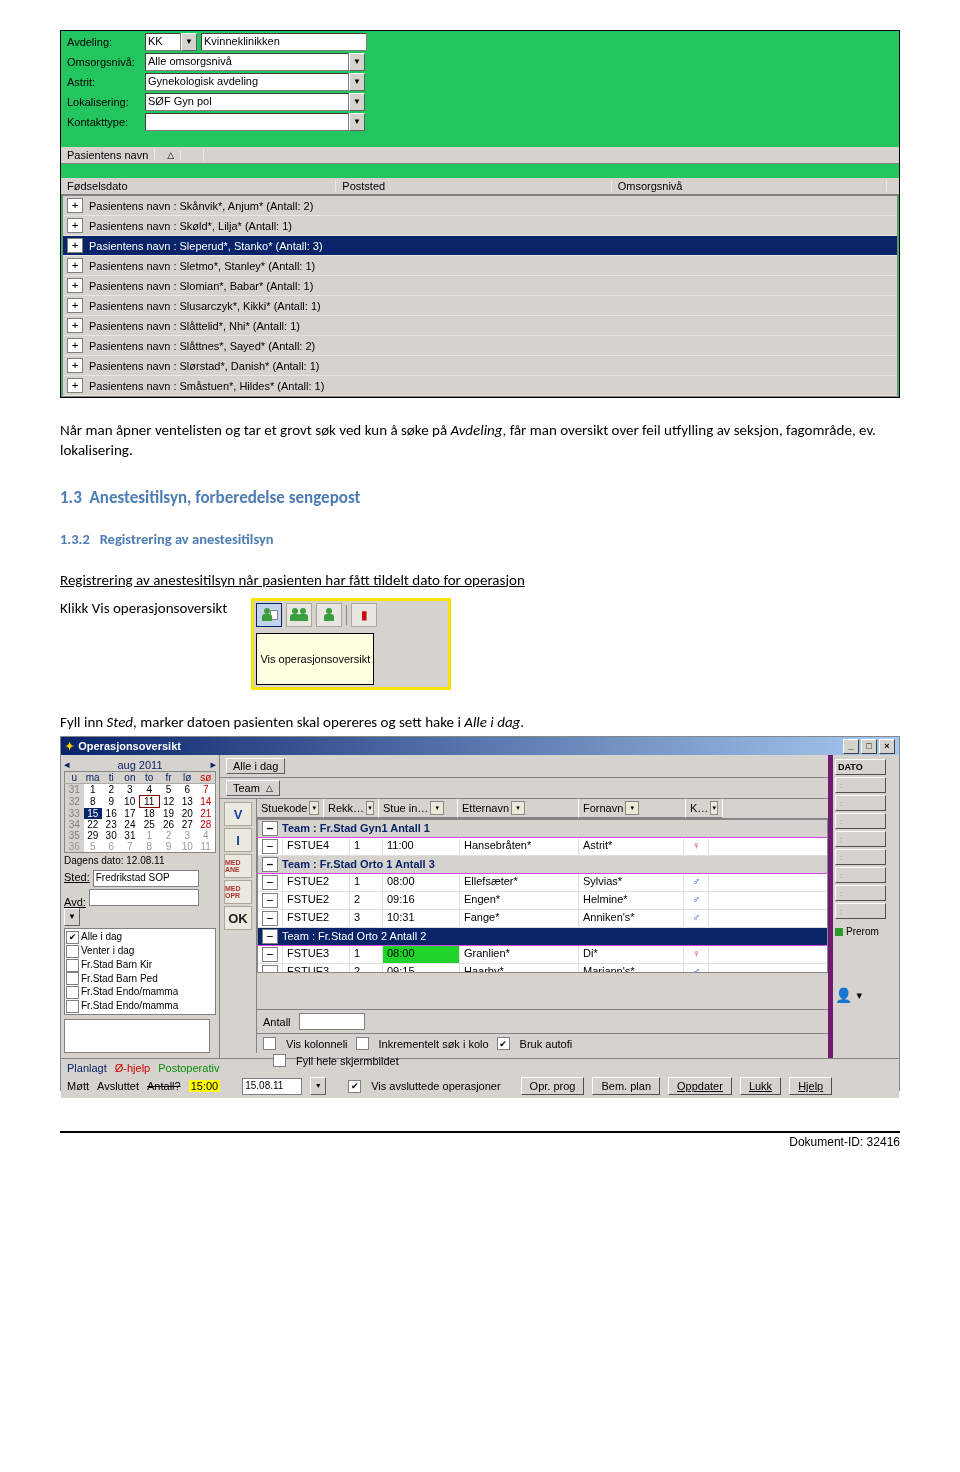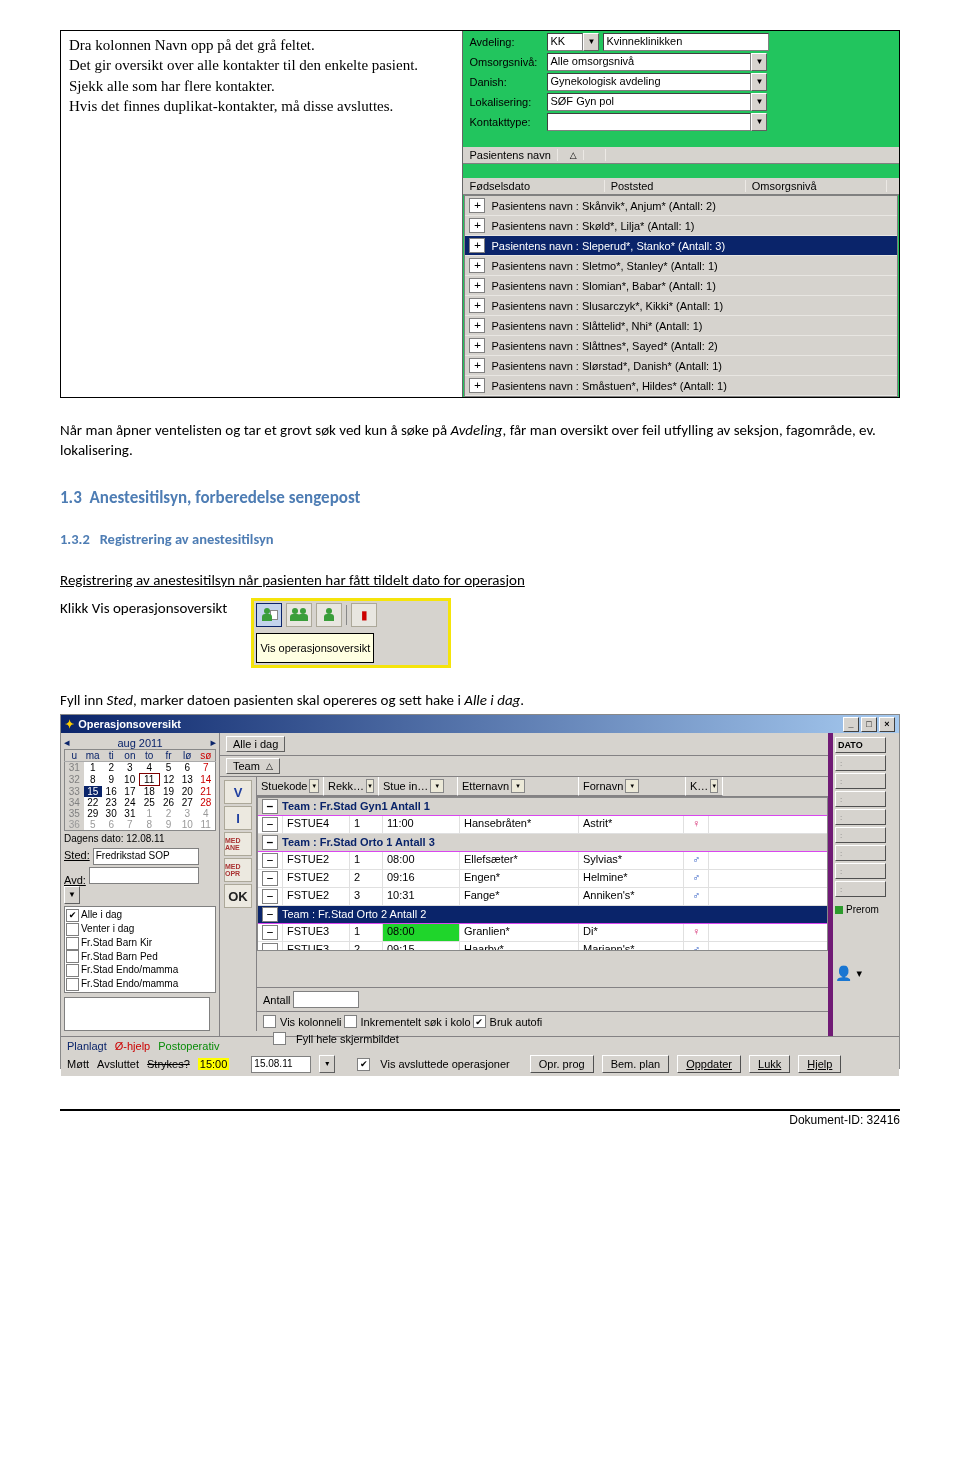--- a/index.html
+++ b/index.html
@@ -199,21 +199,21 @@
     height: 7px;
     border-radius: 3px 3px 0 0;
     position: absolute;
     left: 1px;
     top: 6px;
   }
   .doll.g .head, .doll.g .body { background: #3a9e3a; }
   .tooltip-label {
     background: #ffffe1;
     border: 1px solid #000;
-    padding: 8px 3px;
+    padding: 19px 3px;
     display: inline-block;
     margin-top: 2px;
   }
   
   .opov {
     font-family: Tahoma, Arial, sans-serif;
     font-size: 11px;
     color: #000;
     border: 1px solid #888;
     background: #d6d3ce;
@@ -435,21 +435,21 @@
   .main-split {
     display: flex;
   }
   .main-area { flex: 1; }
   .op-foot {
     border-top: 1px solid #848284;
     padding: 3px 6px;
     background: #d6d3ce;
     display: flex;
     align-items: center;
-    gap: 2px;
+    gap: 8px;
     font-size: 11px;
   }
   .bottombar {
     display: flex;
     align-items: center;
     padding: 3px 6px;
     border-top: 1px solid #848284;
     gap: 8px;
     font-size: 11px;
     background: #d6d3ce;
@@ -491,35 +491,34 @@
   }
   .chevron { font-family: Tahoma; }
   .dotsep { color: #808080; font-size: 8px; padding: 0 2px; }
 </style>
 </head>
 <body>
 
 <div class="page">
 
   <div class="outer-row">
-    <div class="left" id="leftText">Dra kolonnen Navn opp på det grå feltet.<br>Det gir oversikt over alle kontakter til den enkelte pasient. Sjekk alle som har flere kontakter.<br>Hvis det finnes duplikat-kontakter, må disse avsluttes.</div>
     <div class="right">
       <div class="formrow">
         <label>Avdeling:</label>
         <span class="inp" style="width:30px">KK</span>
         <span class="ddbtn">▼</span>
         <span class="inp" style="width:160px;margin-left:4px">Kvinneklinikken</span>
       </div>
       <div class="formrow">
         <label>Omsorgsnivå:</label>
         <span class="inp" style="width:198px">Alle omsorgsnivå</span>
         <span class="ddbtn">▼</span>
       </div>
       <div class="formrow">
-        <label>Danish:</label>
+        <label>Astrit:</label>
         <span class="inp" style="width:198px">Gynekologisk avdeling</span>
         <span class="ddbtn">▼</span>
       </div>
       <div class="formrow">
         <label>Lokalisering:</label>
         <span class="inp" style="width:198px">SØF Gyn pol</span>
         <span class="ddbtn">▼</span>
       </div>
       <div class="formrow">
         <label>Kontakttype:</label>
@@ -871,21 +870,21 @@
 
     <div class="bottombar">
       <span class="leg blue">Planlagt</span>
       <span class="leg red">Ø-hjelp</span>
       <span class="leg green">Postoperativ</span>
       <br>
     </div>
     <div class="bottombar" style="border-top:none;padding-top:0">
       <span class="leg">Møtt</span>
       <span class="leg">Avsluttet</span>
-      <span class="leg strike">Strykes?</span>
+      <span class="leg strike">Antall?</span>
       <span class="yellowbg">15:00</span>
       <span style="width:6px"></span>
       <span class="inp2" style="width:54px">15.08.11</span>
       <span class="ddbtn">▾</span>
       <span style="width:6px"></span>
       <span class="chk">✔</span>
       <span>Vis avsluttede operasjoner</span>
       <span style="width:4px"></span>
       <span class="btn3d">Opr. prog</span>
       <span class="btn3d">Bem. plan</span>

